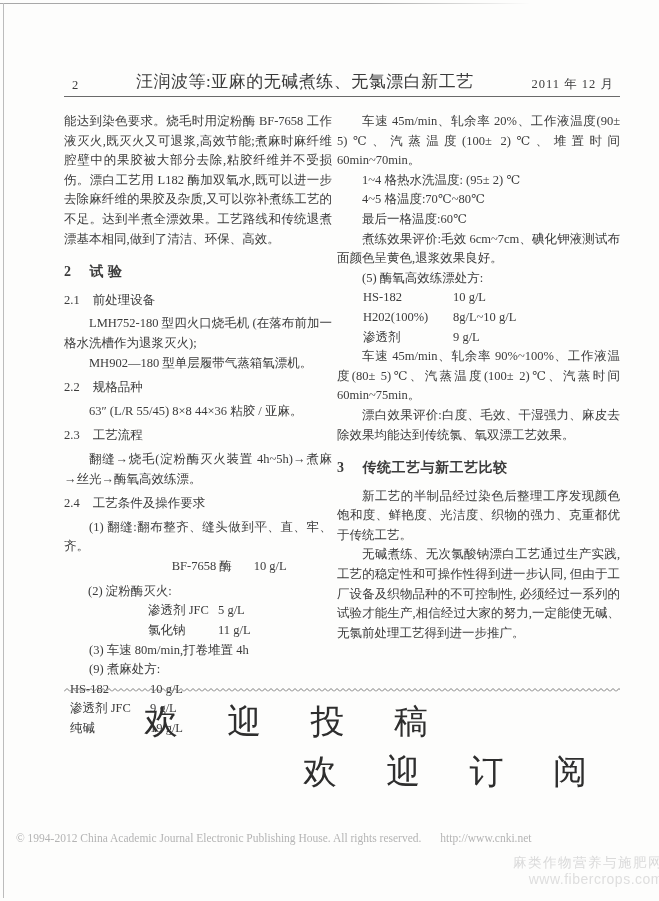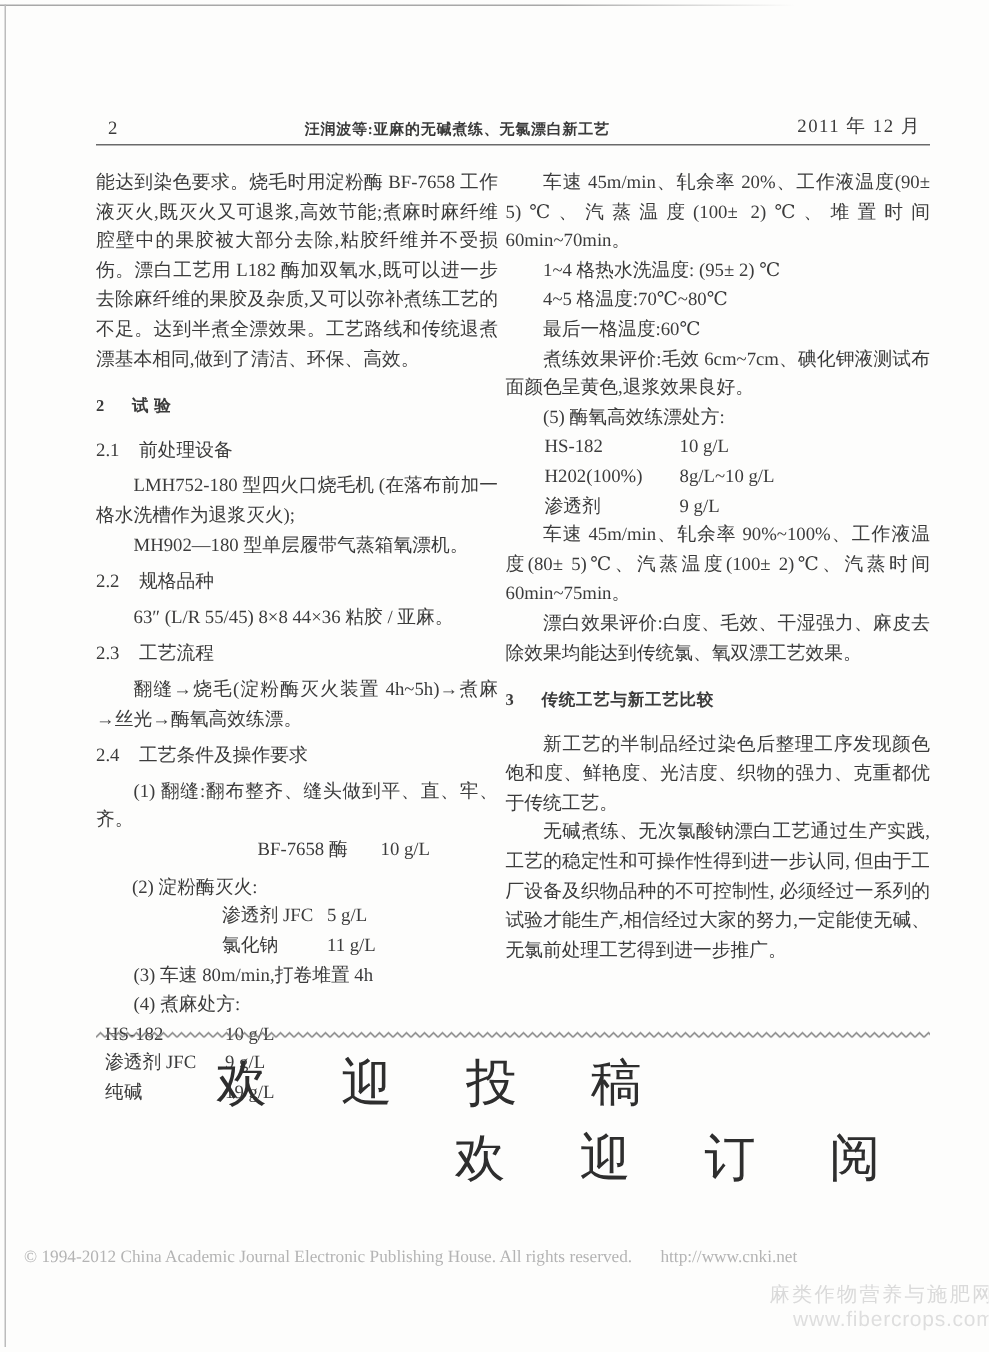--- a/index.html
+++ b/index.html
@@ -13,30 +13,30 @@
     background:linear-gradient(to right,#a8a8a8 70%,rgba(168,168,168,0));}
   .scan-edge-left{position:absolute;top:3px;left:3px;width:1px;height:895px;background:#bcbcbc;}
 
   
   .header{
     position:absolute;top:76px;left:64px;width:556px;height:21px;
     display:flex;align-items:flex-end;justify-content:space-between;
     border-bottom:1px solid #6a6a6a;padding-bottom:3px;box-sizing:border-box;
   }
   .pagenum{font-size:12.5px;padding-left:8px;}
-  .running-title{font-size:10px;letter-spacing:.5px;font-weight:bold;}
+  .running-title{font-size:17px;letter-spacing:.5px;}
   .issue-date{font-size:12.5px;letter-spacing:1px;padding-right:6px;}
 
   
   .col{position:absolute;top:112px;font-size:12.5px;line-height:19.6px;text-align:justify;}
   .col-left{left:64px;width:268px;}
   .col-right{left:337px;width:283px;}
   .para{margin:0;}
   .indent{text-indent:2em;}
-  h2.sec{font-size:11px;font-weight:bold;margin:13px 0 9px 0;letter-spacing:.5px;}
+  h2.sec{font-size:14px;font-weight:bold;margin:13px 0 9px 0;letter-spacing:.5px;}
   h2.sec .sec-num{margin-right:18px;}
   h3.subsec{font-size:12.5px;font-weight:normal;margin:5px 0 4px 0;}
   h3.subsec .sub-num{margin-right:13px;}
   .item{margin:0;text-indent:2em;}
   .r-line{display:flex;margin:0;text-indent:0;padding-left:24px;}
   .r-line .r-label{white-space:pre;margin-top:25px;}
   .r-line .rname{width:82px;}
   .recipe-row{display:flex;margin:0;}
   .recipe2 .recipe-row{padding-left:84px;}
   .recipe2 .rname{width:70px;}
@@ -111,21 +111,21 @@
       <span class="rname">渗透剂 JFC</span>
       <span class="rval">5 g/L</span>
     </div>
     <div class="recipe-row">
       <span class="rname">氯化钠</span>
       <span class="rval">11 g/L</span>
     </div>
   </div>
 
   <p class="item">(3) 车速 80m/min,打卷堆置 4h</p>
-  <p class="item">(4) 煮麻处方:</p>
+  <p class="item">(9) 煮麻处方:</p>
 
   <div class="recipe4">
     <div class="recipe-row">
       <span class="rname">HS-182</span>
       <span class="rval">10 g/L</span>
     </div>
     <div class="recipe-row">
       <span class="rname">渗透剂 JFC</span>
       <span class="rval">9 g/L</span>
     </div>

